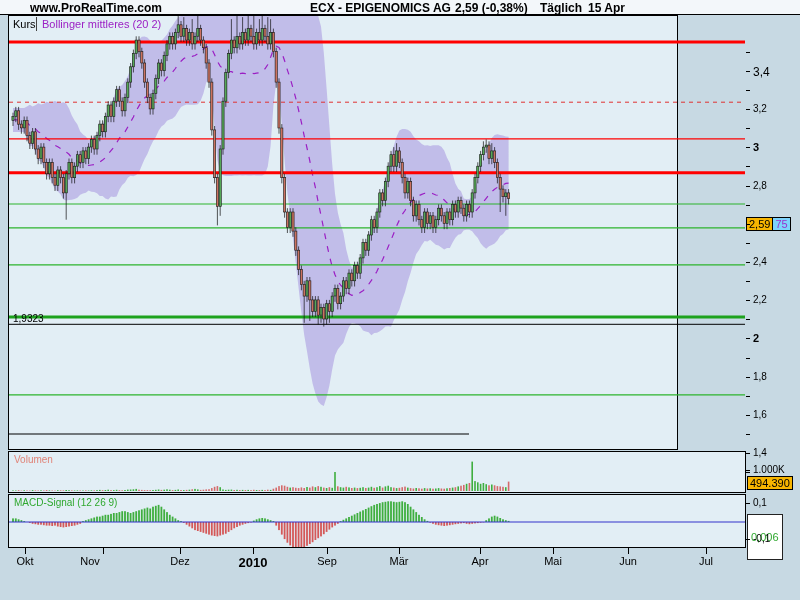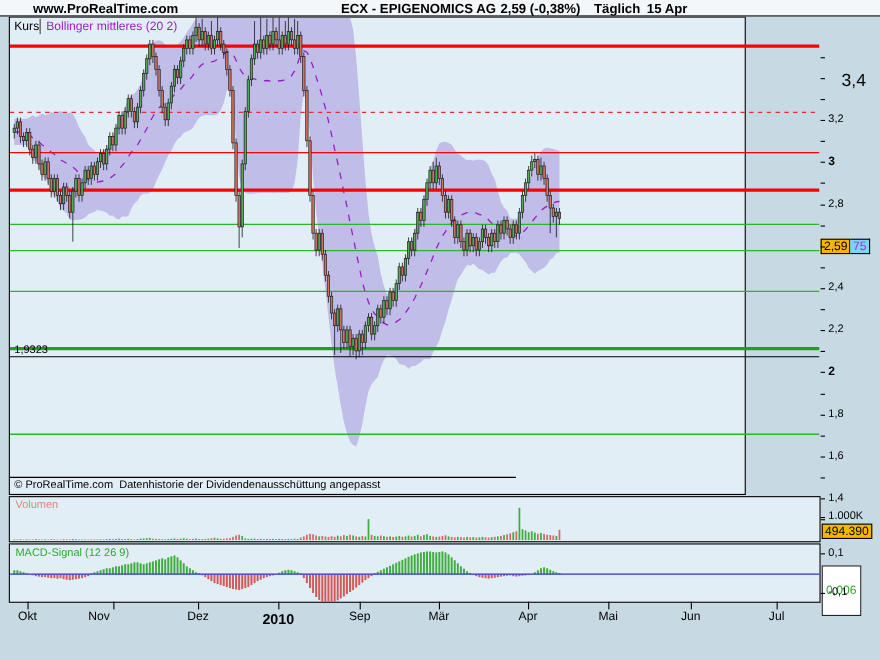--- a/index.html
+++ b/index.html
@@ -431,21 +431,20 @@
         <line x1="496.79999999999995" y1="173.1" x2="496.79999999999995" y2="199.8" stroke="#111" stroke-width="0.7"></line>
         <rect x="495.7" y="176.9" width="2.2" height="3.8" fill="#55a857" stroke="#1a1a1a" stroke-width="0.6"></rect>
         <line x1="499.59999999999997" y1="173.1" x2="499.59999999999997" y2="188.4" stroke="#111" stroke-width="0.7"></line>
         <rect x="498.5" y="176.9" width="2.2" height="5.7" fill="#cc7260" stroke="#1a1a1a" stroke-width="0.6"></rect>
         <line x1="0" y1="418" x2="460" y2="418" stroke="#000" stroke-width="1"></line>
       </svg>
     <span id="kurs-label" class="legend">Kurs</span>
     <span id="kurs-sep"></span>
     <span id="boll-label" class="legend">Bollinger mittleres (20 2)</span>
     <span id="lvl-label" style="left: 4px; top: 297.285px;">1,9323</span>
-    <span id="copyright" class="legend">© ProRealTime.com  Datenhistorie der Dividendenausschüttung angepasst</span>
   </div>
 
   <div id="vol-panel" class="abs panel">
     <svg id="vol-svg" width="736" height="40">
         <rect x="3.2" y="38.4" width="1.6" height="0.6" fill="#3fae3f"></rect>
         <rect x="6.0" y="38.5" width="1.6" height="0.5" fill="#3fae3f"></rect>
         <rect x="8.8" y="38.2" width="1.6" height="0.8" fill="#d46a6a"></rect>
         <rect x="11.6" y="38.6" width="1.6" height="0.4" fill="#d46a6a"></rect>
         <rect x="14.4" y="38.3" width="1.6" height="0.7" fill="#3fae3f"></rect>
         <rect x="17.2" y="38.5" width="1.6" height="0.5" fill="#d46a6a"></rect>
@@ -830,21 +829,21 @@
       <div style="left:0;top:208.7px;width:4px;height:1px;background:#000;position:absolute;"></div>
       <div style="left:0;top:189.6px;width:4px;height:1px;background:#000;position:absolute;"></div>
       <div style="left:0;top:170.5px;width:4px;height:1px;background:#000;position:absolute;"></div>
       <div style="left:0;top:151.4px;width:4px;height:1px;background:#000;position:absolute;"></div>
       <div style="left:0;top:132.3px;width:4px;height:1px;background:#000;position:absolute;"></div>
       <div style="left:0;top:113.2px;width:4px;height:1px;background:#000;position:absolute;"></div>
       <div style="left:0;top:94.1px;width:4px;height:1px;background:#000;position:absolute;"></div>
       <div style="left:0;top:75.0px;width:4px;height:1px;background:#000;position:absolute;"></div>
       <div style="left:0;top:55.9px;width:4px;height:1px;background:#000;position:absolute;"></div>
       <div style="left:0;top:36.8px;width:4px;height:1px;background:#000;position:absolute;"></div>
-      <span style="position:absolute;left:19px;top:49.9px;font-size:16px;color:#000;">3,4</span>
+      <span style="position:absolute;left:7px;top:49.9px;font-size:12px;color:#000;">3,4</span>
       <span style="position:absolute;left:7px;top:88.1px;font-size:10px;color:#000;">3,2</span>
       <span style="position:absolute;left:7px;top:126.3px;font-size:11px;font-weight:bold;color:#000;">3</span>
       <span style="position:absolute;left:7px;top:164.5px;font-size:10px;color:#000;">2,8</span>
       <span style="position:absolute;left:7px;top:240.9px;font-size:10px;color:#000;">2,4</span>
       <span style="position:absolute;left:7px;top:279.1px;font-size:10px;color:#000;">2,2</span>
       <span style="position:absolute;left:7px;top:317.4px;font-size:11px;font-weight:bold;color:#000;">2</span>
       <span style="position:absolute;left:7px;top:355.6px;font-size:10px;color:#000;">1,8</span>
       <span style="position:absolute;left:7px;top:393.8px;font-size:10px;color:#000;">1,6</span>
       <span style="position:absolute;left:7px;top:432.0px;font-size:10px;color:#000;">1,4</span>
     </div>

